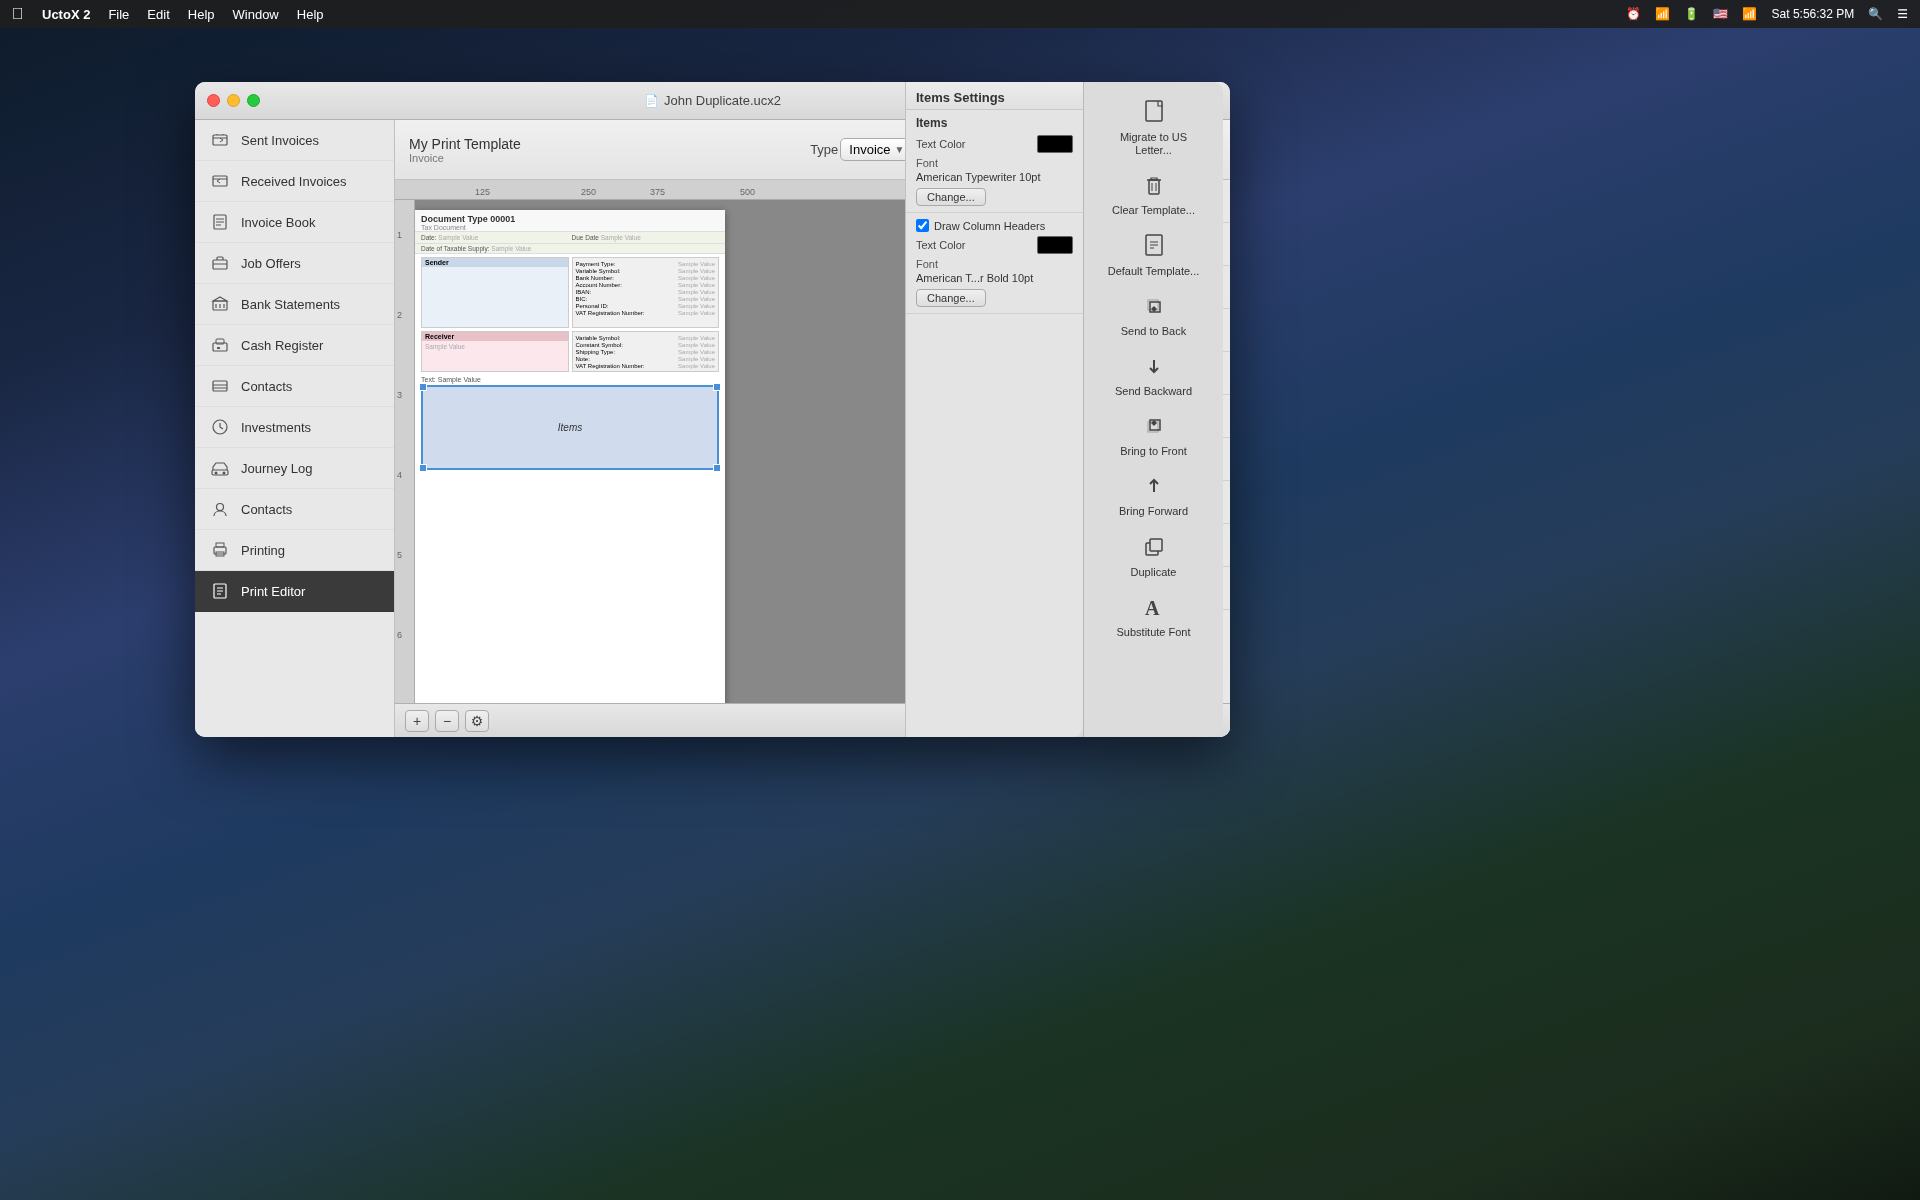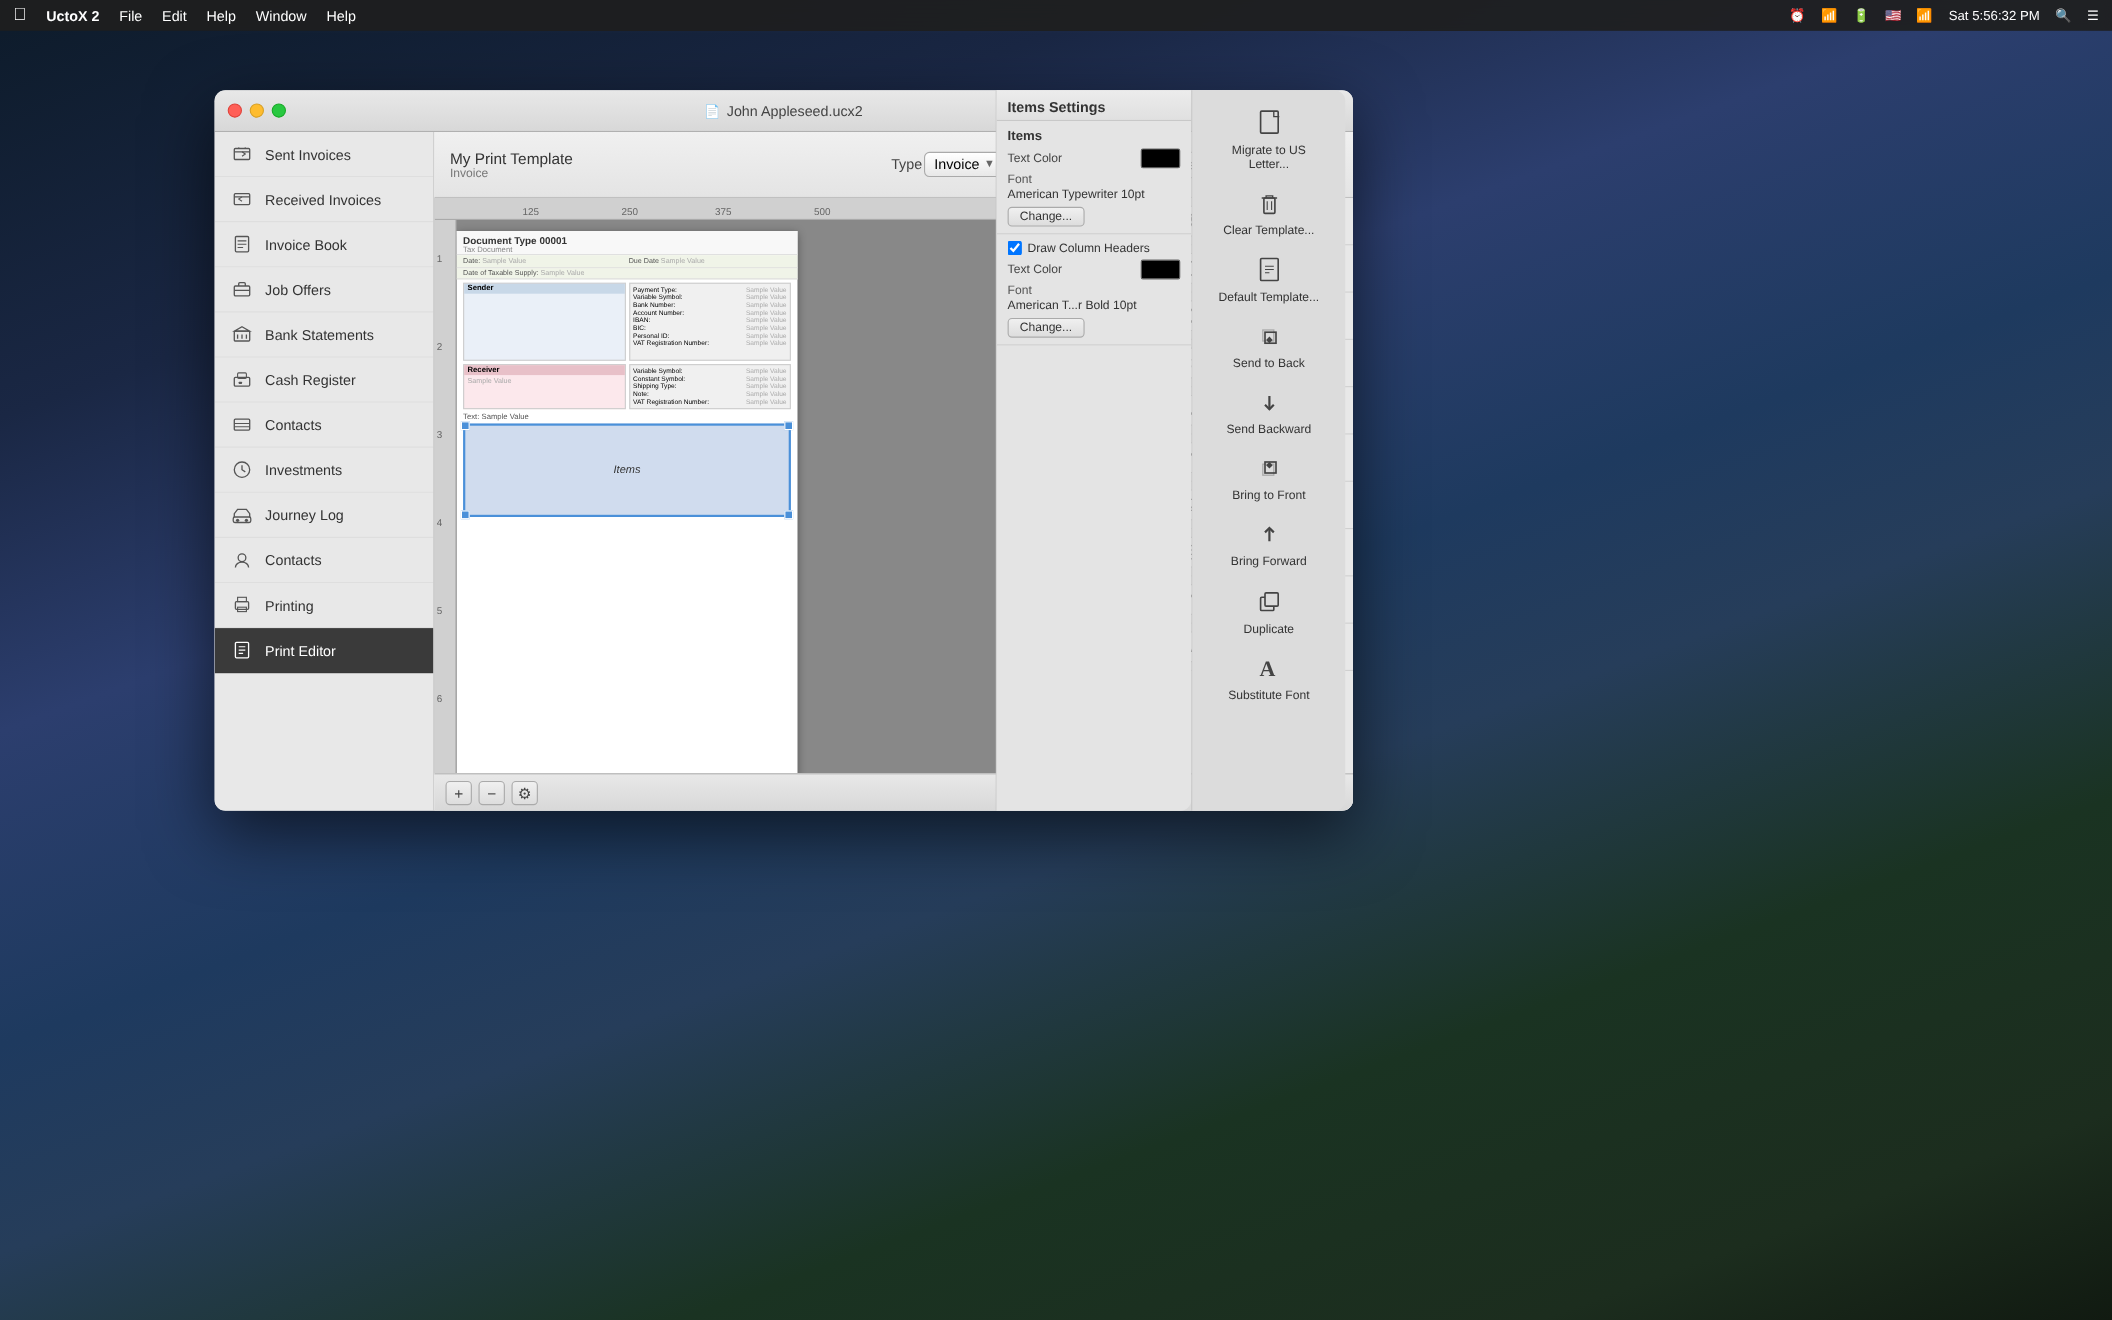--- a/index.html
+++ b/index.html
@@ -464,21 +464,21 @@
 <div class="app-window">
 
   <div class="title-bar">
     <div class="traffic-lights">
       <div class="tl tl-red"></div>
       <div class="tl tl-yellow"></div>
       <div class="tl tl-green"></div>
     </div>
     <div class="title-text">
       <span class="title-icon">📄</span>
-      <span>John Appleseed.ucx2</span>
+      <span>John Duplicate.ucx2</span>
     </div>
   </div>
 
   <div class="app-body">
 
     <div class="sidebar">
       <div class="sidebar-item">
         <div class="sidebar-icon">
           <svg width="18" height="18" viewBox="0 0 18 18">
               <rect x="2" y="4" width="14" height="10" rx="1" fill="none" stroke="#555" stroke-width="1.2"></rect>
@@ -623,21 +623,21 @@
         <button class="toolbar-btn">Make Default</button>
       </div>
 
       <div class="canvas-area">
 
         <div class="doc-canvas">
 
           <div class="ruler-h">
             <div style="position:relative;width:100%;height:100%;">
               <span class="ruler-mark" style="left:80px;">125</span>
-              <span class="ruler-mark" style="left:170px;margin-top:18px;">250</span>
+              <span class="ruler-mark" style="left:186px;margin-top:18px;">250</span>
               <span class="ruler-mark" style="left:255px;">375</span>
               <span class="ruler-mark" style="left:345px;">500</span>
             </div>
           </div>
 
           <div class="canvas-scroll">
 
             <div class="ruler-v">
               <span class="ruler-v-mark" style="top:30px;">1</span>
               <span class="ruler-v-mark" style="top:110px;">2</span>

